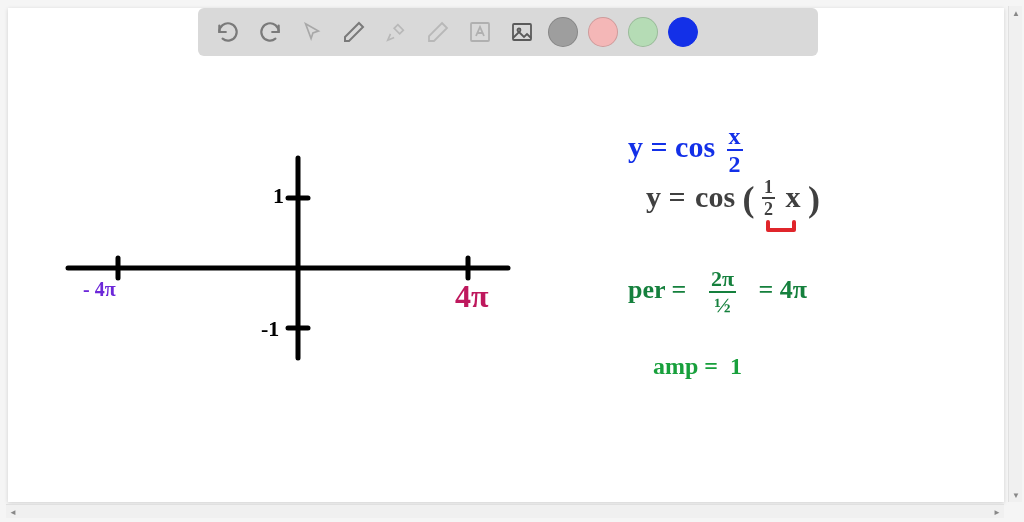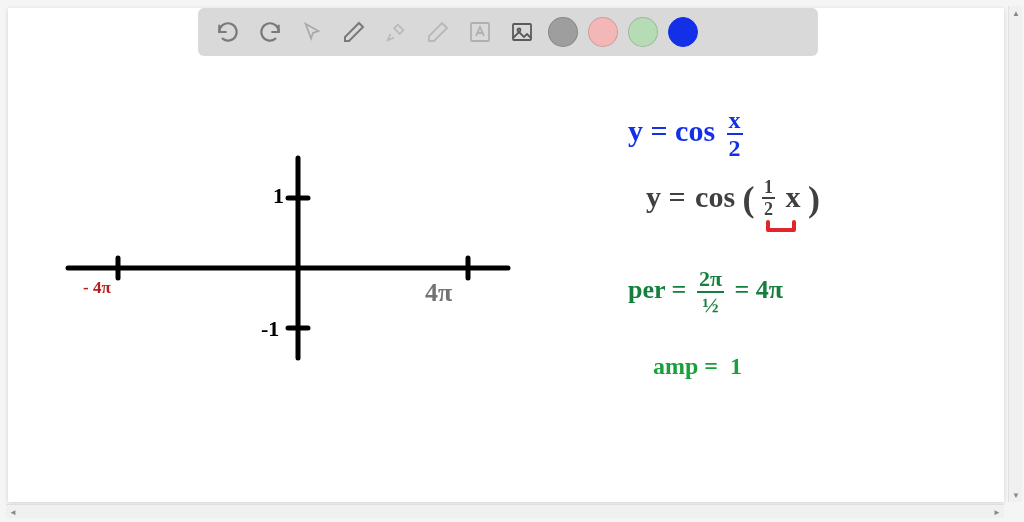--- a/index.html
+++ b/index.html
@@ -173,24 +173,24 @@
       <line x1="250" y1="20" x2="250" y2="220" stroke="#000" stroke-width="5" stroke-linecap="round"></line>
 
       <line x1="70" y1="120" x2="70" y2="140" stroke="#000" stroke-width="5" stroke-linecap="round"></line>
       <line x1="420" y1="120" x2="420" y2="140" stroke="#000" stroke-width="5" stroke-linecap="round"></line>
       <line x1="240" y1="60" x2="260" y2="60" stroke="#000" stroke-width="5" stroke-linecap="round"></line>
       <line x1="240" y1="190" x2="260" y2="190" stroke="#000" stroke-width="5" stroke-linecap="round"></line>
     </svg>
 
     <span class="hand" style="left:265px;top:175px;font-size:22px;color:#000">1</span>
     <span class="hand" style="left:253px;top:308px;font-size:22px;color:#000">-1</span>
-    <span class="hand" style="left:75px;top:270px;font-size:17px;color:#b91c1c">- 4π</span>
-    <span class="hand" style="left:417px;top:270px;font-size:26px;color:#737373">4π</span>
-
-    <div class="hand" style="left:620px;top:100px;font-size:30px;color:#1330e8">
+    <span class="hand" style="left:75px;top:270px;font-size:20px;color:#6d28d9">- 4π</span>
+    <span class="hand" style="left:447px;top:270px;font-size:32px;color:#be185d">4π</span>
+
+    <div class="hand" style="left:620px;top:116px;font-size:30px;color:#1330e8">
       <span>y =</span>
       <span>cos</span>
       <span class="frac" style="font-size:24px;margin-left:4px">
         <span class="top">x</span>
         <span class="bot">2</span>
       </span>
     </div>
 
     <div class="hand" style="left:638px;top:170px;font-size:30px;color:#404040">
       <span>y =</span>
@@ -203,21 +203,21 @@
       <span style="margin-left:3px">x</span>
       <span style="font-size:36px;vertical-align:-4px">)</span>
     </div>
 
     <svg width="40" height="18" style="position:absolute;left:756px;top:212px">
       <path d="M4 2 v8 h26 v-8" fill="none" stroke="#e0252b" stroke-width="4" stroke-linecap="round" stroke-linejoin="round"></path>
     </svg>
 
     <div class="hand" style="left:620px;top:260px;font-size:26px;color:#15803d">
       <span>per =</span>
-      <span class="frac" style="font-size:22px;margin:0 4px">
+      <span class="frac" style="font-size:22px;margin:0 16px">
         <span class="top">2π</span>
         <span class="bot">½</span>
       </span>
       <span>= 4π</span>
     </div>
 
     <div class="hand" style="left:645px;top:345px;font-size:24px;color:#18a03c">
       <span>amp =</span>
       <span style="margin-left:6px">1</span>
     </div>

